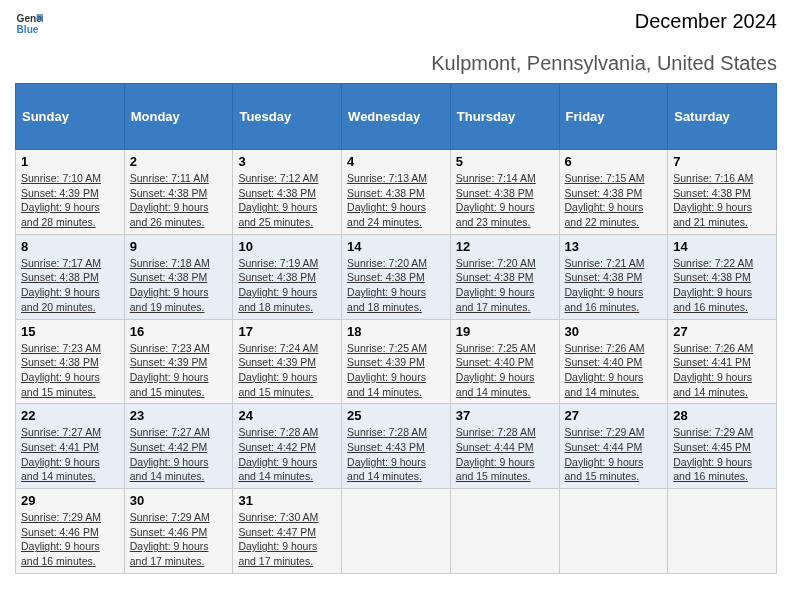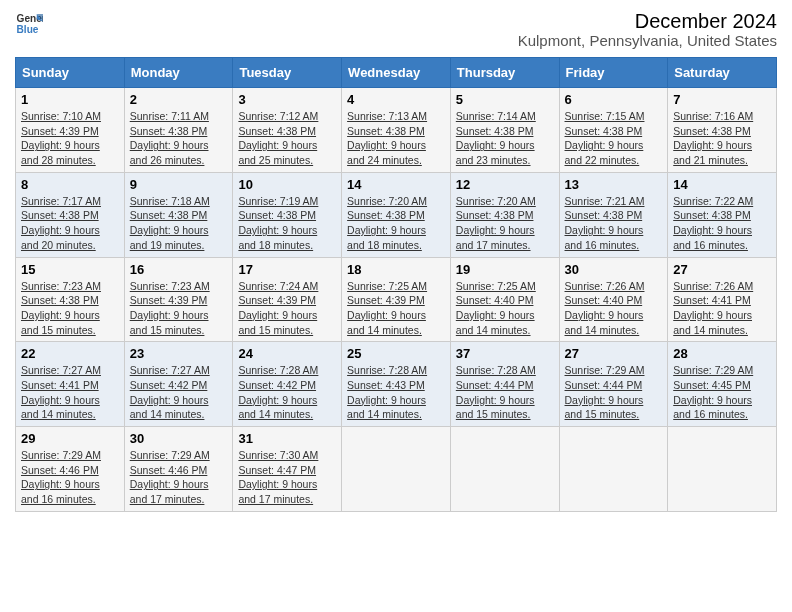--- a/index.html
+++ b/index.html
@@ -28,33 +28,34 @@
     .title-area {
       text-align: right;
     }
     .main-title {
       font-size: 20px;
       font-weight: normal;
       color: #000000;
       line-height: 1.1;
     }
     .subtitle {
-      font-size: 15px;
+      font-size: 20px;
       color: #555;
+      margin-top: 20px;
     }
     .calendar {
       width: 100%;
       border-collapse: collapse;
       font-size: 11px;
     }
     .calendar thead tr th {
       background-color: #3a7cc1;
       color: #fff;
       text-align: left;
-      padding: 7px 6px;
+      padding: 25px 6px;
       font-size: 13px;
       font-weight: bold;
       border: 1px solid #2a6cb1;
       margin-left: 12px;
     }
     .calendar tbody tr td {
       border: 1px solid #ccc;
       vertical-align: top;
       padding: 4px 5px;
       width: 14.28%;

